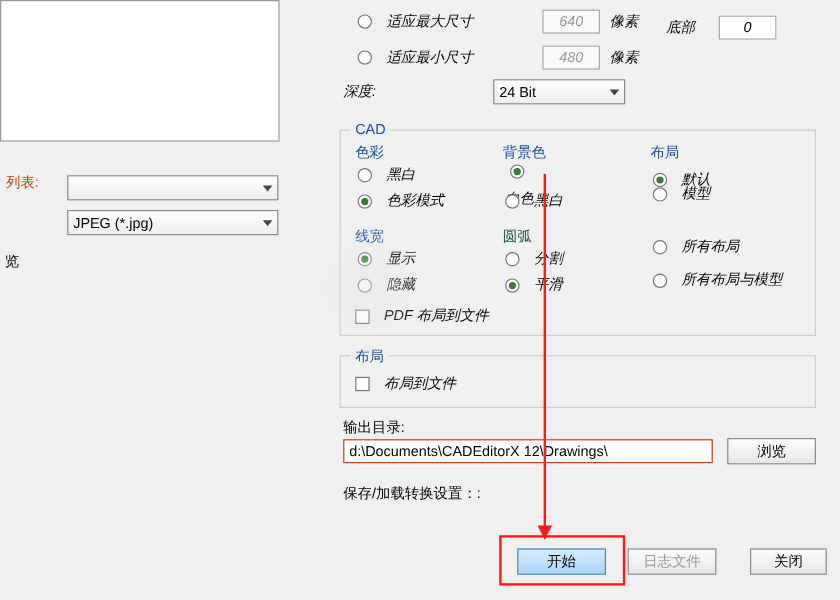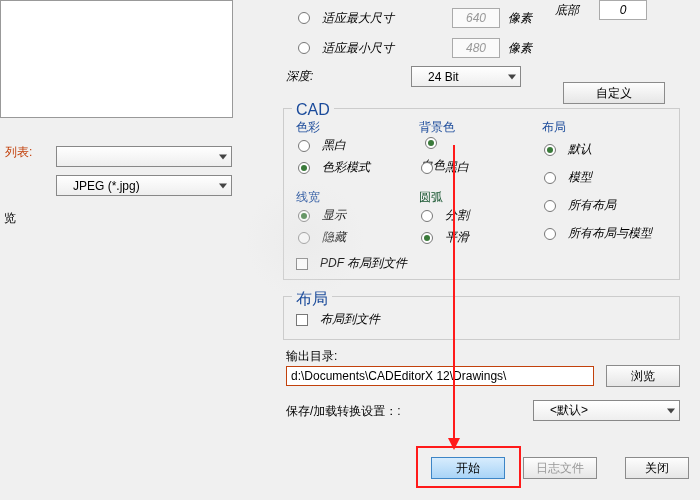--- a/index.html
+++ b/index.html
@@ -2,40 +2,40 @@
 <html><head>
 <meta charset="utf-8">
 <style>
 * { box-sizing: border-box; margin: 0; padding: 0; }
 body { font-family: "Microsoft YaHei", Tahoma, sans-serif; font-size: 12px; background: #f0f0f0; color: #000; overflow: hidden; }
 #canvas { position: relative; width: 700px; height: 500px; background: #f0f0f0; }
 
 .preview-box { position: absolute; left: 0; top: 0; width: 233px; height: 118px; background: #fff; border: 1px solid #999; }
 
 .left-sec-label { position: absolute; left: 5px; top: 144px; color: #c2410c; }
-.combo { background: #fff linear-gradient(#fff,#eee); border: 1px solid #888; height: 21px; display: flex; align-items: center; padding: 0 16px; position: relative; }
+.combo { background: #fff linear-gradient(#fff,#eee); border: 1px solid #888; height: 21px; display: flex; align-items: center; padding: 0 4px; position: relative; }
 .combo .chev { position: absolute; right: 4px; top: 50%; transform: translateY(-50%); width: 0; height: 0; border-left: 4px solid transparent; border-right: 4px solid transparent; border-top: 5px solid #444; }
 .combo.wide { position: absolute; left: 56px; top: 146px; width: 176px; }
 .combo.fmt { position: absolute; left: 56px; top: 175px; width: 176px; }
 
 .bottom-left-label { position: absolute; left: 4px; top: 210px; }
 
 .rpanel { position: absolute; left: 283px; top: 0; width: 417px; height: 500px; }
 
 .radio, .check { display: inline-block; width: 12px; height: 12px; border: 1px solid #777; background: #fff; vertical-align: middle; margin-right: 4px; }
 .radio { border-radius: 50%; }
 .radio.sel::after { content:""; display:block; width:6px; height:6px; background:#3a7a3a; border-radius:50%; margin:2px; }
 
 .numbox { display:inline-block; width:48px; height:20px; border:1px solid #aaa; background:#fafafa; color:#999; text-align:center; line-height:18px; vertical-align:middle; }
 .numbox.active { background:#fff; color:#000; }
 
 .row { position:absolute; display:flex; align-items:center; gap:8px;font-style:italic; }
 
 .grp { position:absolute; border:1px solid #ccc; background:#f0f0f0; }
-.grp-title { position:absolute; left:8px; top:-8px; background:#f0f0f0; padding:0 4px; color:#1a4a9a; font-size:16px; }
+.grp-title { position:absolute; left:8px; top:-8px; background:#f0f0f0; padding:0 4px; color:#1a4a9a; font-size:12px; }
 
 .btn { display:inline-flex; align-items:center; justify-content:center; height:22px; border:1px solid #8b8b8b; background:linear-gradient(#fdfdfd,#e6e6e6); padding:0 12px; cursor:default; }
 .btn.primary { background:linear-gradient(#d7ecfd,#a9d4f7); border:1px solid #3d85c6; }
 .btn.disabled { color:#999; }
 
 .hl-red { position:absolute; border:2px solid #ff1a1a; pointer-events:none; }
 
 .arrow-line { position:absolute; width:2px; background:#ff1a1a; pointer-events:none; }
 .arrow-head { position:absolute; width:0; height:0; border-left:6px solid transparent; border-right:6px solid transparent; border-top:12px solid #ff1a1a; pointer-events:none; }
 
@@ -73,28 +73,25 @@
       <span>像素</span>
     </div>
     <div class="row" style="left:3px; top:68px;">
       <span>深度:</span>
     </div>
     <div class="combo" style="position:absolute; left:128px; top:66px; width:110px;">
         <span>24 Bit</span>
         <span class="chev"></span>
       </div>
 
-    <div class="row" style="left:272px; top:0;">
+    <div class="row" style="left:272px; top:13px;">
       <span>底部</span>
       <span class="numbox active" style="margin-left:12px;">0</span>
     </div>
 
-    <div class="btn" style="position:absolute; left:280px; top:82px; width:102px;">
-        <span>自定义</span>
-      </div>
 
     <div class="grp" style="left:0; top:108px; width:397px; height:172px;">
       <div class="grp-title">CAD</div>
 
       <div style="position:absolute; left:12px; top:10px; color:#1a4a9a;">色彩</div>
       <div class="row" style="left:14px; top:28px;">
           <span class="radio"></span>
           <span>黑白</span>
         </div>
       <div class="row" style="left:14px; top:50px;">
@@ -110,21 +107,21 @@
       <div class="row" style="left:137px; top:50px;">
           <span class="radio"></span>
           <span>黑白</span>
         </div>
 
       <div style="position:absolute; left:258px; top:10px; color:#1a4a9a;">布局</div>
       <div class="row" style="left:260px; top:32px;">
           <span class="radio sel"></span>
           <span>默认</span>
         </div>
-      <div class="row" style="left:260px; top:60px;text-align:center;">
+      <div class="row" style="left:260px; top:44px;text-align:center;">
           <span class="radio"></span>
           <span>模型</span>
         </div>
       <div class="row" style="left:260px; top:88px;">
           <span class="radio"></span>
           <span>所有布局</span>
         </div>
       <div class="row" style="left:260px; top:116px;">
           <span class="radio"></span>
           <span>所有布局与模型</span>
@@ -164,24 +161,20 @@
         </div>
     </div>
 
     <div style="position:absolute; left:3px; top:348px;">输出目录:</div>
     <input type="text" class="pathbox" style="position: absolute; left: 3px; top: 366px; width: 308px;" value="d:\Documents\CADEditorX 12\Drawings\">
     <div class="btn" style="position:absolute; left:323px; top:365px; width:74px;">
         <span>浏览</span>
       </div>
 
     <div style="position:absolute; left:3px; top:403px;">保存/加载转换设置：:</div>
-    <div class="combo" style="position:absolute; left:250px; top:400px; width:147px;">
-        <span>&lt;默认&gt;</span>
-        <span class="chev"></span>
-      </div>
 
     <div class="btn primary" style="position:absolute; left:148px; top:457px; width:74px;">
         <span>开始</span>
       </div>
     <div class="btn disabled" style="position:absolute; left:240px; top:457px; width:74px;">
         <span>日志文件</span>
       </div>
     <div class="btn" style="position:absolute; left:342px; top:457px; width:64px;">
         <span>关闭</span>
       </div>

